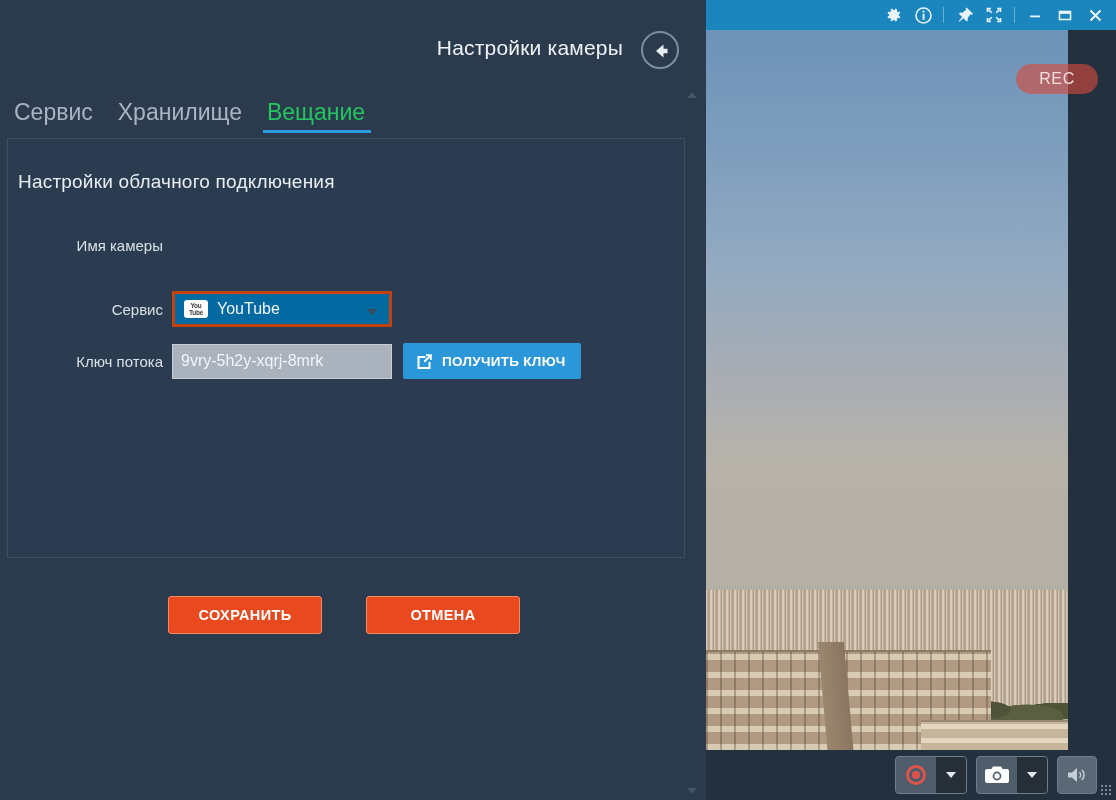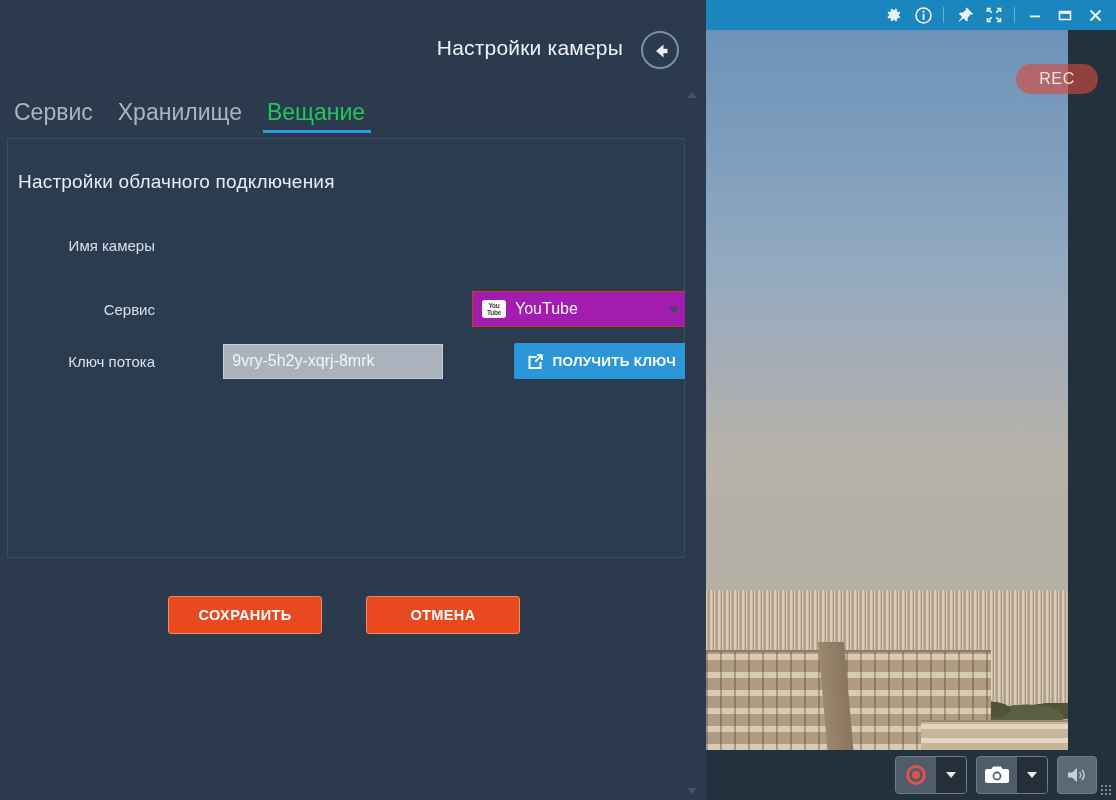--- a/index.html
+++ b/index.html
@@ -65,22 +65,22 @@
     width: 678px; height: 420px;
     background: #2c3c50;
     border: 1px solid #3d4d62;
   }
   #section-title {
     position: absolute; left: 10px; top: 32px;
     font-size: 19px; color: #e8edf3; letter-spacing: .2px;
   }
 
   .form-row {
-    position: absolute; left: 8px; width: 100%;
-    display: flex; align-items: center; justify-content: space-between;
+    position: absolute; left: 16px; width: 100%;
+    display: flex; align-items: center;
   }
   .form-label {
     width: 148px; text-align: right;
     font-size: 15px; color: #d8e0e8;
     padding-right: 9px;
   }
   .text-input {
     height: 35px; background: #a9b2bd;
     border: 1px solid #c7cdd5;
     color: #f2f5f8; font-size: 16px;
@@ -88,21 +88,21 @@
     font-family: "Liberation Sans", sans-serif;
     outline: none;
   }
   #camera-name-input { width: 398px; }
   #stream-key-input  { width: 220px; }
 
   
   #service-select {
     position: relative;
     width: 220px; height: 36px;
-    background: #a21caf; border: 1px solid #c2410c;
+    background: #0369a1; border: 3px solid #c2410c;
     display: flex; align-items: center; cursor: pointer;
   }
   #youtube-icon {
     width: 24px; height: 18px; margin-left: 9px;
     background: #fff; border-radius: 3px;
     display: flex; flex-direction: column;
     align-items: center; justify-content: center;
     color: #3c3c3c; font-size: 6.5px; font-weight: bold;
     line-height: 7px; letter-spacing: -.2px;
     font-family: "Liberation Sans", sans-serif;

